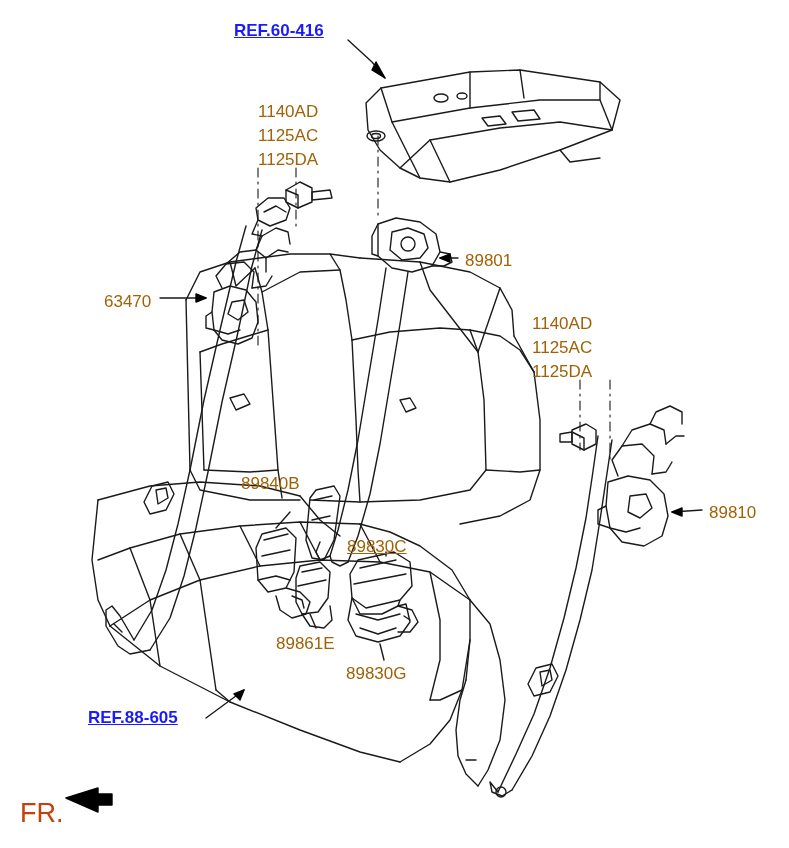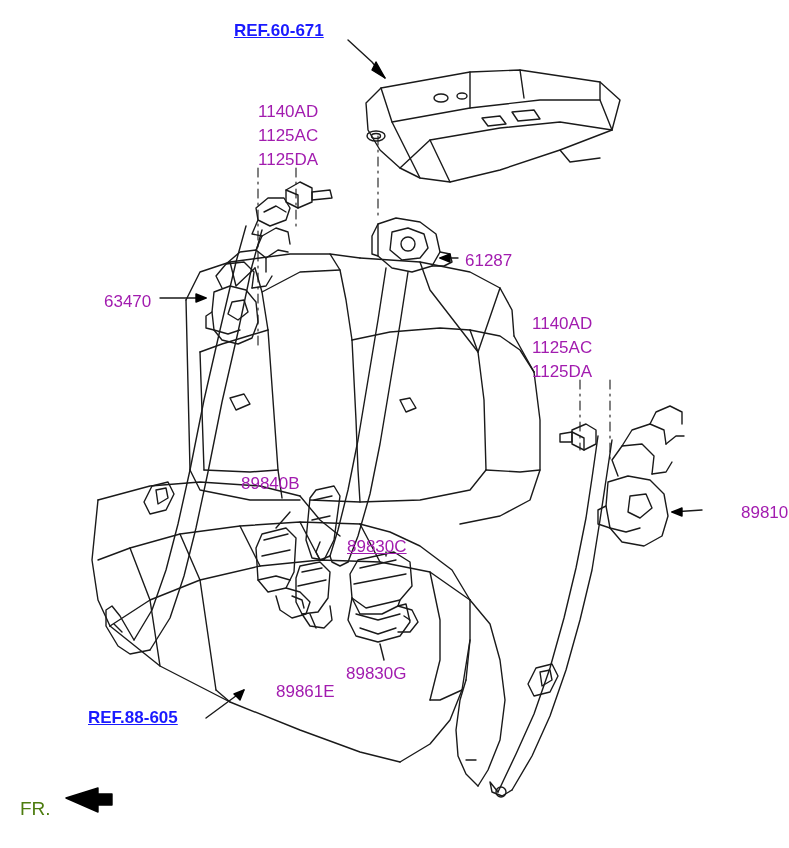--- a/index.html
+++ b/index.html
@@ -18,39 +18,39 @@
   #art {
     position: absolute;
     left: 0; top: 0;
     width: 789px;
     height: 848px;
   }
   .lbl {
     position: absolute;
     font-family: "Liberation Sans", sans-serif;
     font-size: 17px;
-    color: #a21caf;
+    color: #a16207;
     white-space: pre;
     line-height: 21px;
     letter-spacing: 0px;
   }
   .lbl.ref {
     color: #1a1aff;
     text-decoration: underline;
     font-weight: bold;
     font-size: 17px;
   }
   .lbl.multi {
     line-height: 24px;
   }
   .fr {
     position: absolute;
     font-family: "Liberation Sans", sans-serif;
-    font-size: 19px;
-    color: #4d7c0f;
+    font-size: 27px;
+    color: #c2410c;
     font-weight: normal;
     text-align: right;
   }
 </style>
 </head>
 <body>
 
 <div id="page">
 
   <svg id="art" viewBox="0 0 789 848">
@@ -297,37 +297,37 @@
         <path d="M244 690 L234 694 L240 700 Z" fill="#000000" stroke="#000000"></path>
       </g>
 
       <g fill="#000000" stroke="#000000">
         <path d="M98 788 L66 798 L98 812 L98 805 L112 805 L112 794 L98 794 Z"></path>
       </g>
 
     </g>
   </svg>
 
-  <div class="lbl ref" style="left:234px; top:20px;">REF.60-671</div>
+  <div class="lbl ref" style="left:234px; top:20px;">REF.60-416</div>
 
   <div class="lbl multi" style="left:258px; top:100px;"><span>1140AD</span><br><span>1125AC</span><br><span>1125DA</span></div>
 
-  <div class="lbl" style="left:465px; top:250px;">61287</div>
+  <div class="lbl" style="left:465px; top:250px;">89801</div>
 
   <div class="lbl" style="left:104px; top:291px;">63470</div>
 
   <div class="lbl multi" style="left:532px; top:312px;"><span>1140AD</span><br><span>1125AC</span><br><span>1125DA</span></div>
 
-  <div class="lbl" style="left:741px; top:502px;">89810</div>
+  <div class="lbl" style="left:709px; top:502px;">89810</div>
 
   <div class="lbl" style="left:241px; top:473px;">89840B</div>
 
   <div class="lbl" style="left:347px; top:536px;text-decoration:underline;">89830C</div>
 
-  <div class="lbl" style="left:276px; top:633px;margin-top:48px;">89861E</div>
+  <div class="lbl" style="left:276px; top:633px;">89861E</div>
 
   <div class="lbl" style="left:338px; top:663px;margin-left:8px;">89830G</div>
 
   <div class="lbl ref" style="left:88px; top:707px;">REF.88-605</div>
 
   <div class="fr" style="left:20px; top:798px;">FR.</div>
 
 </div>
 
 </body></html>

